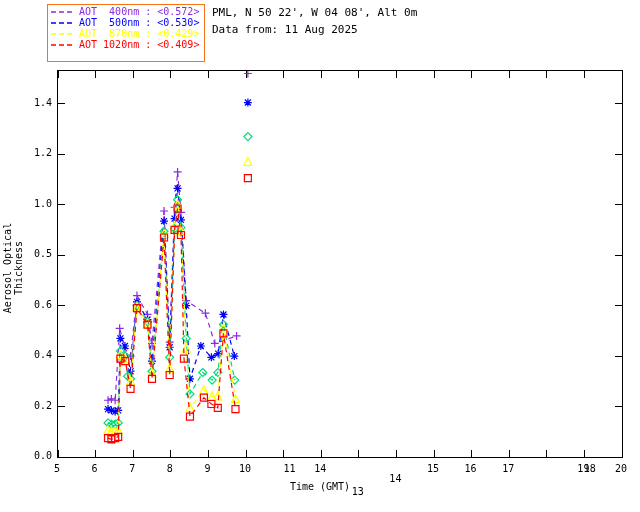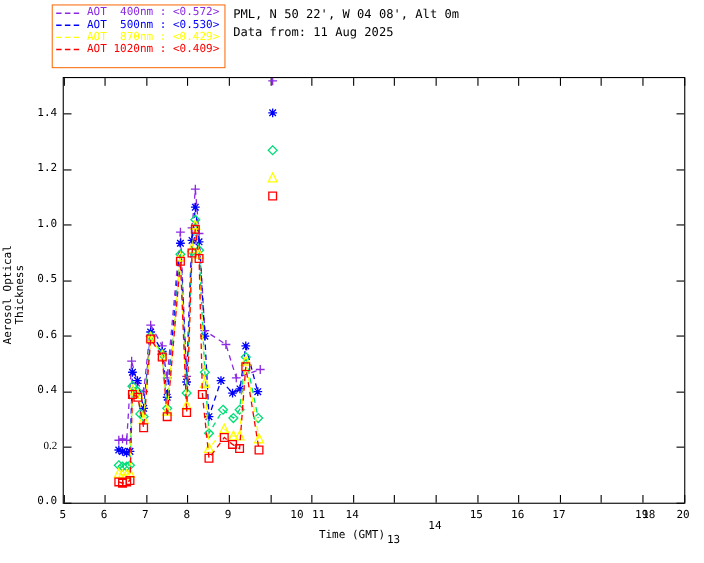--- a/index.html
+++ b/index.html
@@ -124,33 +124,33 @@
         </g>
       </svg>
     </div>
 
   <div id="ticklabels">
       <div class="xlab" style="left: 44px; top: 463px;">5</div>
       <div class="xlab" style="left: 81.6px; top: 463px;">6</div>
       <div class="xlab" style="left: 119.2px; top: 463px;">7</div>
       <div class="xlab" style="left: 156.8px; top: 463px;">8</div>
       <div class="xlab" style="left: 194.4px; top: 463px;">9</div>
-      <div class="xlab" style="left: 232px; top: 463px; margin-left: 25px;">10</div>
+      <div class="xlab" style="left: 232px; top: 463px;">10</div>
       <div class="xlab" style="left: 269.6px; top: 463px; text-align: right;">11</div>
       <div class="xlab" style="left: 307.2px; top: 463px;">14</div>
       <div class="xlab" style="left: 344.8px; top: 486px;">13</div>
       <div class="xlab" style="left: 382.4px; top: 473px;">14</div>
       <div class="xlab" style="left: 420px; top: 463px; text-align: center;">15</div>
       <div class="xlab" style="left: 457.6px; top: 463px;">16</div>
       <div class="xlab" style="left: 495.2px; top: 463px;">17</div>
       <div class="xlab" style="left: 532.8px; top: 463px; margin-left: 44px;">18</div>
       <div class="xlab" style="left: 570.4px; top: 463px;">19</div>
       <div class="xlab" style="left: 608px; top: 463px;">20</div>
       <div class="ylab" style="left: 22px; top: 450px;">0.0</div>
-      <div class="ylab" style="left: 22px; top: 399.542px; font-family: Liberation Serif, serif;">0.2</div>
+      <div class="ylab" style="left: 22px; top: 399.542px;">0.2</div>
       <div class="ylab" style="left: 22px; top: 349.085px;">0.4</div>
       <div class="ylab" style="left: 22px; top: 298.627px;">0.6</div>
       <div class="ylab" style="left: 22px; top: 248.17px;">0.5</div>
       <div class="ylab" style="left: 22px; top: 197.712px;">1.0</div>
       <div class="ylab" style="left: 22px; top: 147.255px;">1.2</div>
       <div class="ylab" style="left: 22px; top: 96.7974px;">1.4</div>
     </div>
 
   <div class="axis-title-x">Time (GMT)</div>
   <div class="axis-title-y">Aerosol Optical Thickness</div>

